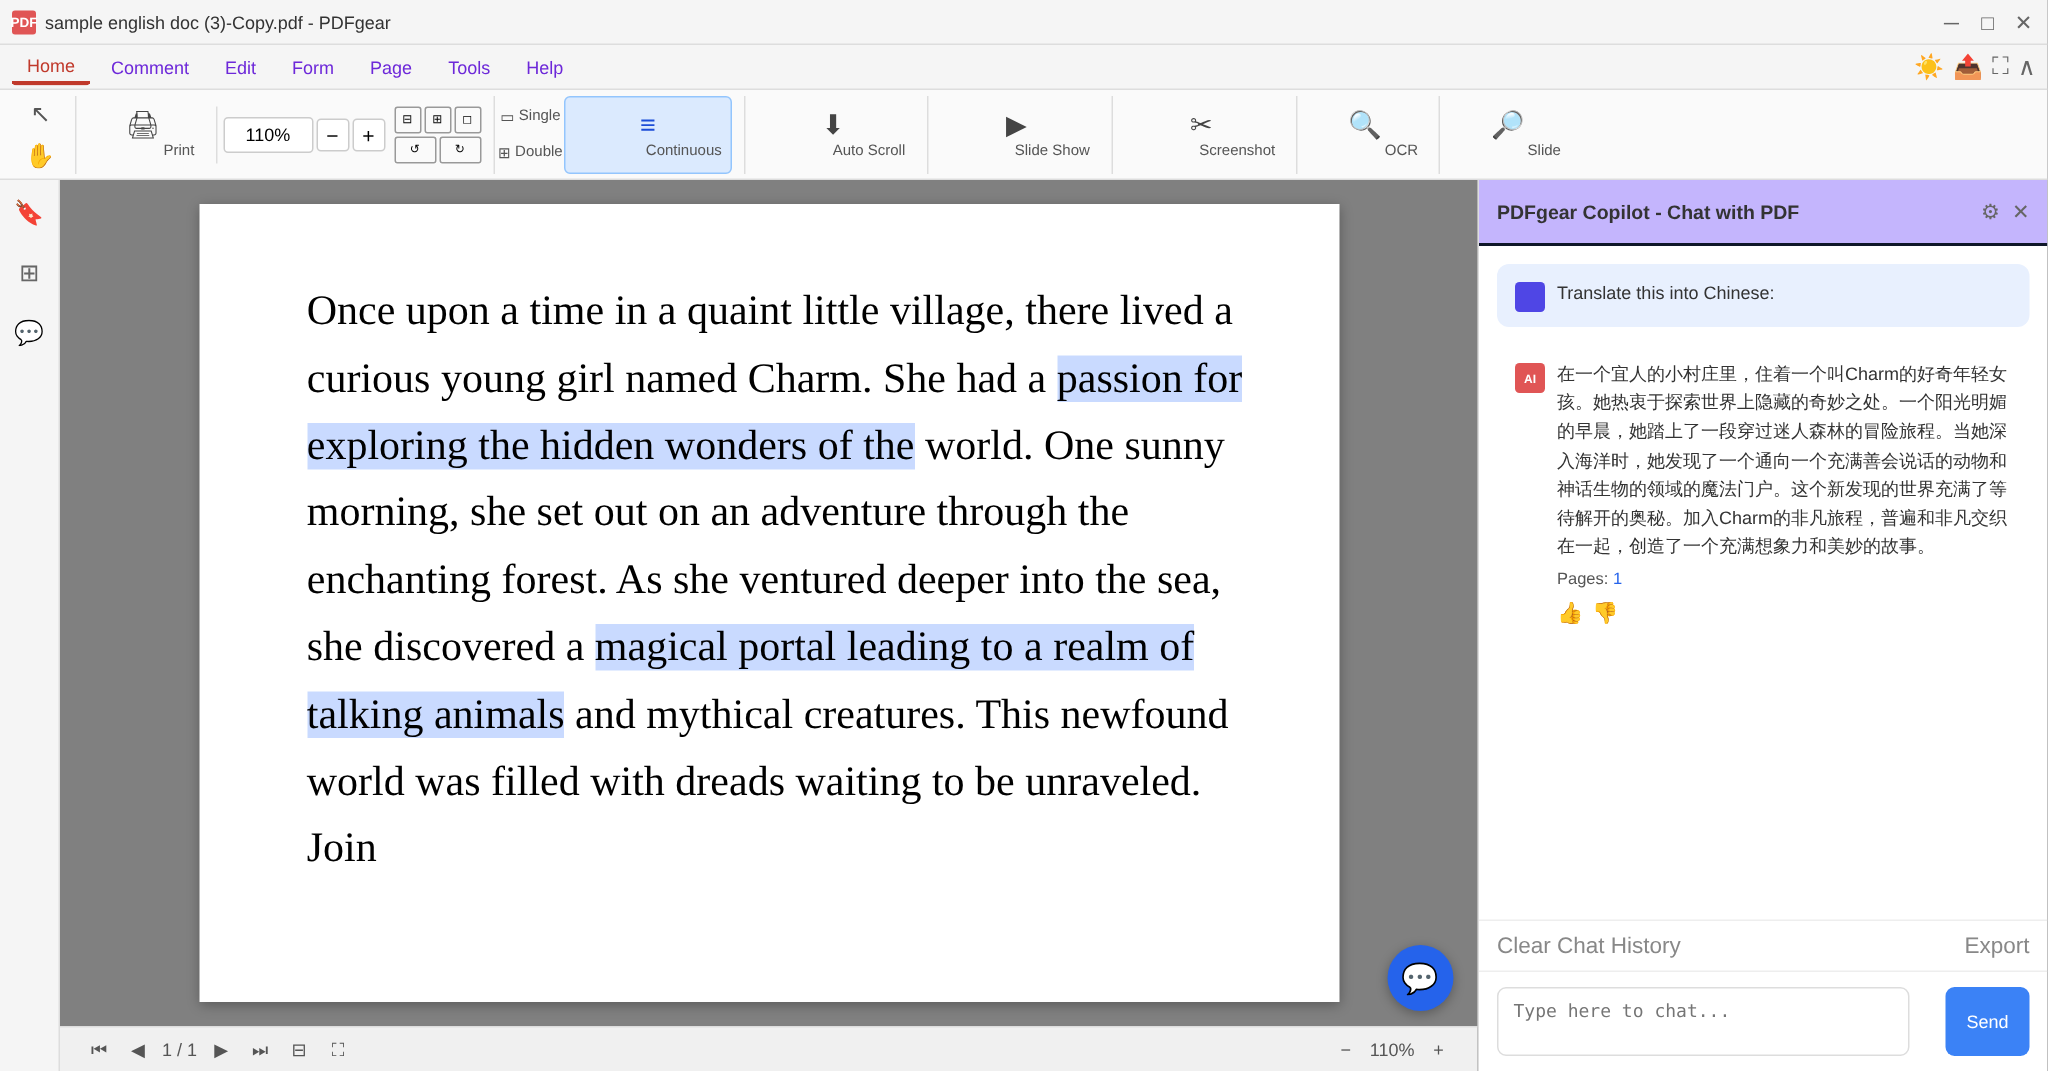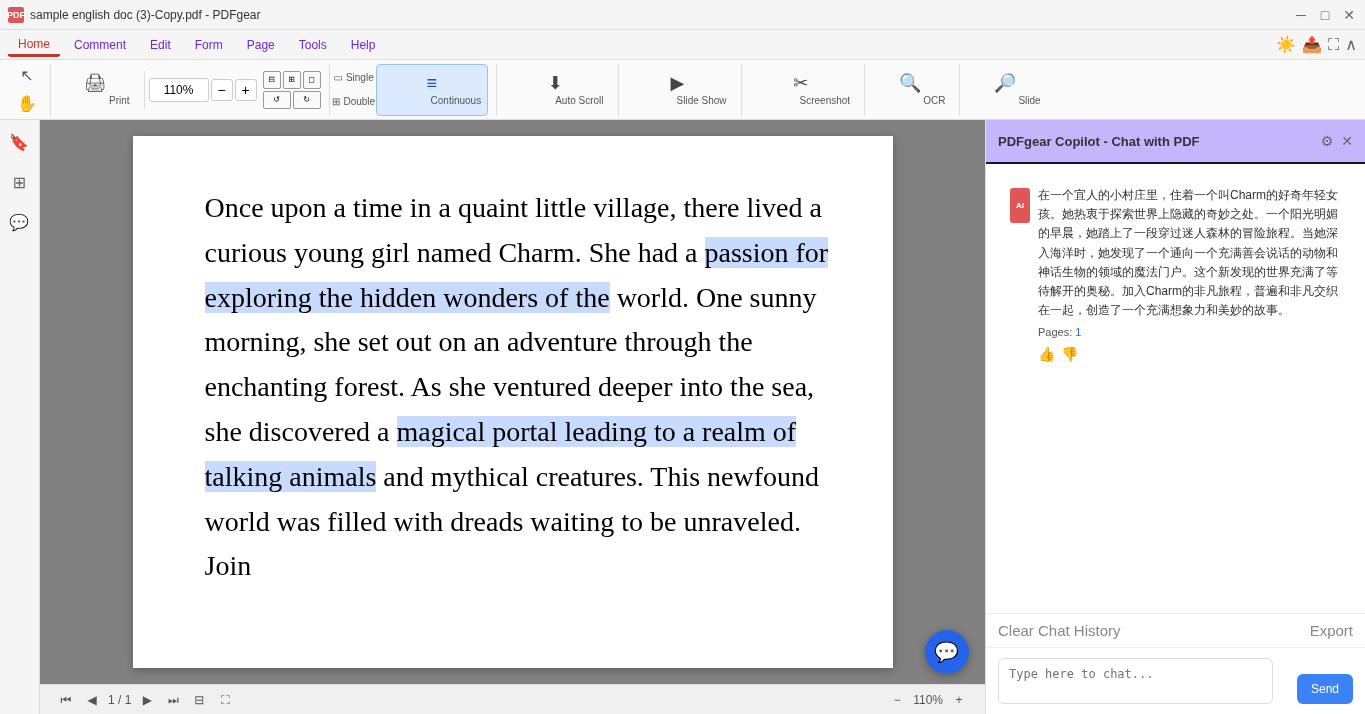--- a/index.html
+++ b/index.html
@@ -268,21 +268,21 @@
     .ai-message {
       background: #fff;
       border-radius: 8px;
       padding: 10px 12px;
       display: flex;
       gap: 8px;
       align-items: flex-start;
     }
     .ai-avatar {
       width: 20px;
-      height: 35px;
+      height: 20px;
       background: #e05555;
       border-radius: 3px;
       flex-shrink: 0;
       margin-top: 2px;
       display: flex;
       align-items: center;
       justify-content: center;
       color: white;
       font-size: 8px;
       font-weight: bold;
@@ -299,21 +299,20 @@
       display: flex;
       justify-content: space-between;
     }
     .action-link { font-size: 15px; color: #888; cursor: pointer; }
 
     .chat-input-area {
       padding: 10px 12px;
       border-top: 1px solid #eee;
       display: flex;
       gap: 24px;
-      align-items: flex-end;
     }
     .chat-input {
       flex: 1;
       border: 1px solid #ddd;
       border-radius: 6px;
       padding: 8px 10px;
       font-size: 12px;
       resize: none;
       color: #999;
       min-height: 34px;
@@ -539,20 +538,24 @@
     <div class="chat-header">
       <span class="chat-header-title">PDFgear Copilot - Chat with PDF</span>
       <div class="chat-header-icons">
         <span class="chat-header-icon">⚙</span>
         <span class="chat-header-icon">✕</span>
       </div>
     </div>
 
     <div class="chat-messages">
 
+      <div class="user-message">
+        <div class="user-avatar"></div>
+        <span class="user-msg-text">Translate this into Chinese:</span>
+      </div>
 
       <div class="ai-message">
         <div class="ai-avatar">AI</div>
         <div>
           <span class="ai-msg-text">在一个宜人的小村庄里，住着一个叫Charm的好奇年轻女孩。她热衷于探索世界上隐藏的奇妙之处。一个阳光明媚的早晨，她踏上了一段穿过迷人森林的冒险旅程。当她深入海洋时，她发现了一个通向一个充满善会说话的动物和神话生物的领域的魔法门户。这个新发现的世界充满了等待解开的奥秘。加入Charm的非凡旅程，普遍和非凡交织在一起，创造了一个充满想象力和美妙的故事。</span>
           <div class="pages-ref">
             <span>Pages:</span>
             <a>1</a>
           </div>
           <div class="feedback-row">

